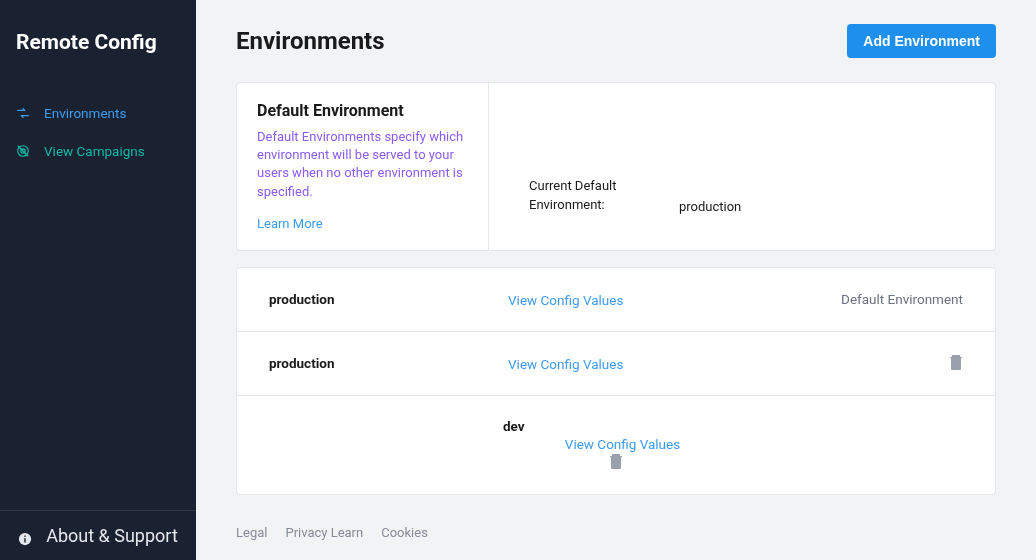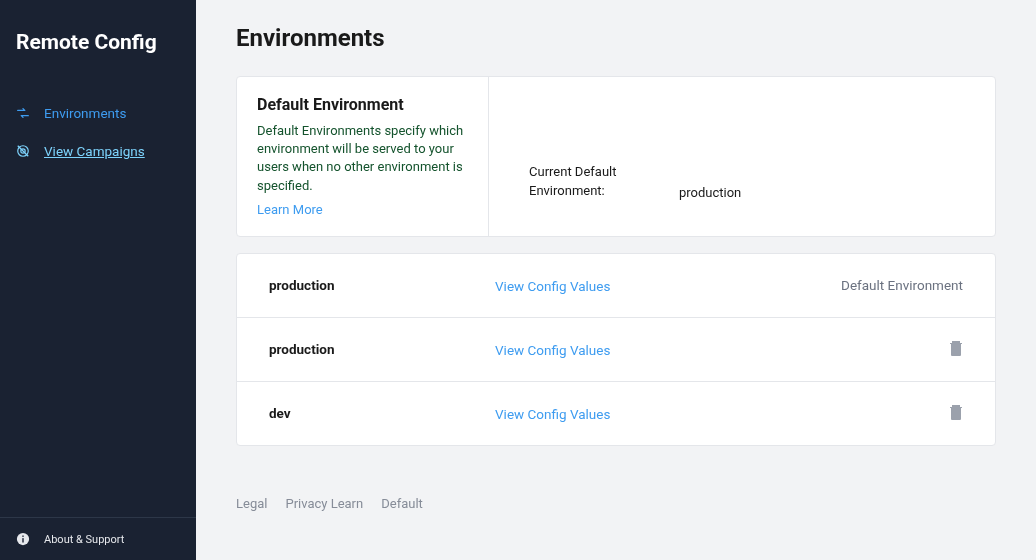--- a/index.html
+++ b/index.html
@@ -37,40 +37,40 @@
       display: flex;
       align-items: center;
       padding: 11px 16px;
       cursor: pointer;
       font-size: 13.5px;
     }
     .nav-item.active {
       color: #3e9cf0;
     }
     .nav-item:not(.active) {
-      color: #7dd3fc;
-      text-decoration: underline;
+      color: #14b8a6;
     }
     .nav-icon {
       width: 14px;
       height: 14px;
       margin-right: 14px;
       flex-shrink: 0;
     }
     .sidebar-footer {
       border-top: 1px solid #2d3748;
       padding: 0;
     }
     .footer-item {
       display: flex;
       align-items: center;
       padding: 14px 16px;
       color: #e6e8ec;
-      font-size: 11px;
-      cursor: pointer;
+      font-size: 18px;
+      cursor: pointer;
+      justify-content: center;
     }
     .footer-icon {
       width: 14px;
       height: 14px;
       margin-right: 14px;
       flex-shrink: 0;
     }
     .main {
       flex: 1;
       background: #f2f3f5;
@@ -111,23 +111,23 @@
       border-right: 1px solid #e4e6ea;
     }
     .default-card-title {
       font-size: 16px;
       font-weight: 700;
       color: #1a1a1a;
       margin-bottom: 8px;
     }
     .default-card-desc {
       font-size: 13px;
-      color: #14532d;
+      color: #8b5cf6;
       line-height: 1.4;
-      margin-bottom: 4px;
+      margin-bottom: 12px;
     }
     .learn-more {
       color: #3e9cf0;
       font-size: 13px;
       text-decoration: none;
       cursor: pointer;
       text-align: right;
     }
     .default-card-right {
       flex: 1;
@@ -161,55 +161,56 @@
       font-weight: 500;
     }
     .table-row {
       display: flex;
       align-items: center;
       padding: 22px 32px;
       border-bottom: 1px solid #e4e6ea;
     }
     .table-row:last-child {
       border-bottom: none;
+      flex-direction: column;
     }
     .col-name {
       width: 226px;
       font-size: 13.5px;
       font-weight: 700;
       color: #1a1a1a;
     }
     .col-action {
       flex: 1;
     }
     .col-action a {
       font-size: 13.5px;
       color: #3e9cf0;
       text-decoration: none;
       cursor: pointer;
+      margin-left: 13px;
     }
     .col-right {
       font-size: 13.5px;
       color: #6b7280;
     }
     .trash-icon {
       color: #9097a3;
       cursor: pointer;
     }
     .footer-links {
       margin-top: 30px;
       display: flex;
       gap: 18px;
     }
     .footer-links a {
       font-size: 13px;
       color: #868c98;
       text-decoration: none;
       cursor: pointer;
-      margin-top: 20px;
     }
   </style>
 </head>
 <body>
 
 <aside class="sidebar">
   <div class="sidebar-header">
     <h1 class="sidebar-title">Remote Config</h1>
   </div>
   <nav class="nav-list">
@@ -242,20 +243,21 @@
           </svg>
       </span>
       <span>About &amp; Support</span>
     </div>
   </div>
 </aside>
 
 <main class="main">
   <div class="page-header">
     <h2 class="page-title">Environments</h2>
+    <button class="add-button">Add Environment</button>
   </div>
 
   <div class="default-card">
     <div class="default-card-left">
       <div class="default-card-title">Default Environment</div>
       <div class="default-card-desc">Default Environments specify which environment will be served to your users when no other environment is specified.</div>
       <a class="learn-more">Learn More</a>
     </div>
     <div class="default-card-right">
       <div class="default-label">Current Default Environment:</div>
@@ -298,15 +300,15 @@
               <path d="M1 3h12v1H1V3zm2-2h8v2H3V1zm1 4h1v9H4V5zm3 0h1v9H7V5zm3 0h1v9h-1V5zM2 4h10v11a1 1 0 0 1-1 1H3a1 1 0 0 1-1-1V4z" opacity="0.9"></path>
             </svg>
         </span>
       </div>
     </div>
   </div>
 
   <div class="footer-links">
     <a>Legal</a>
     <a>Privacy Learn</a>
-    <a>Default</a>
+    <a>Cookies</a>
   </div>
 </main>
 
 </body></html>

